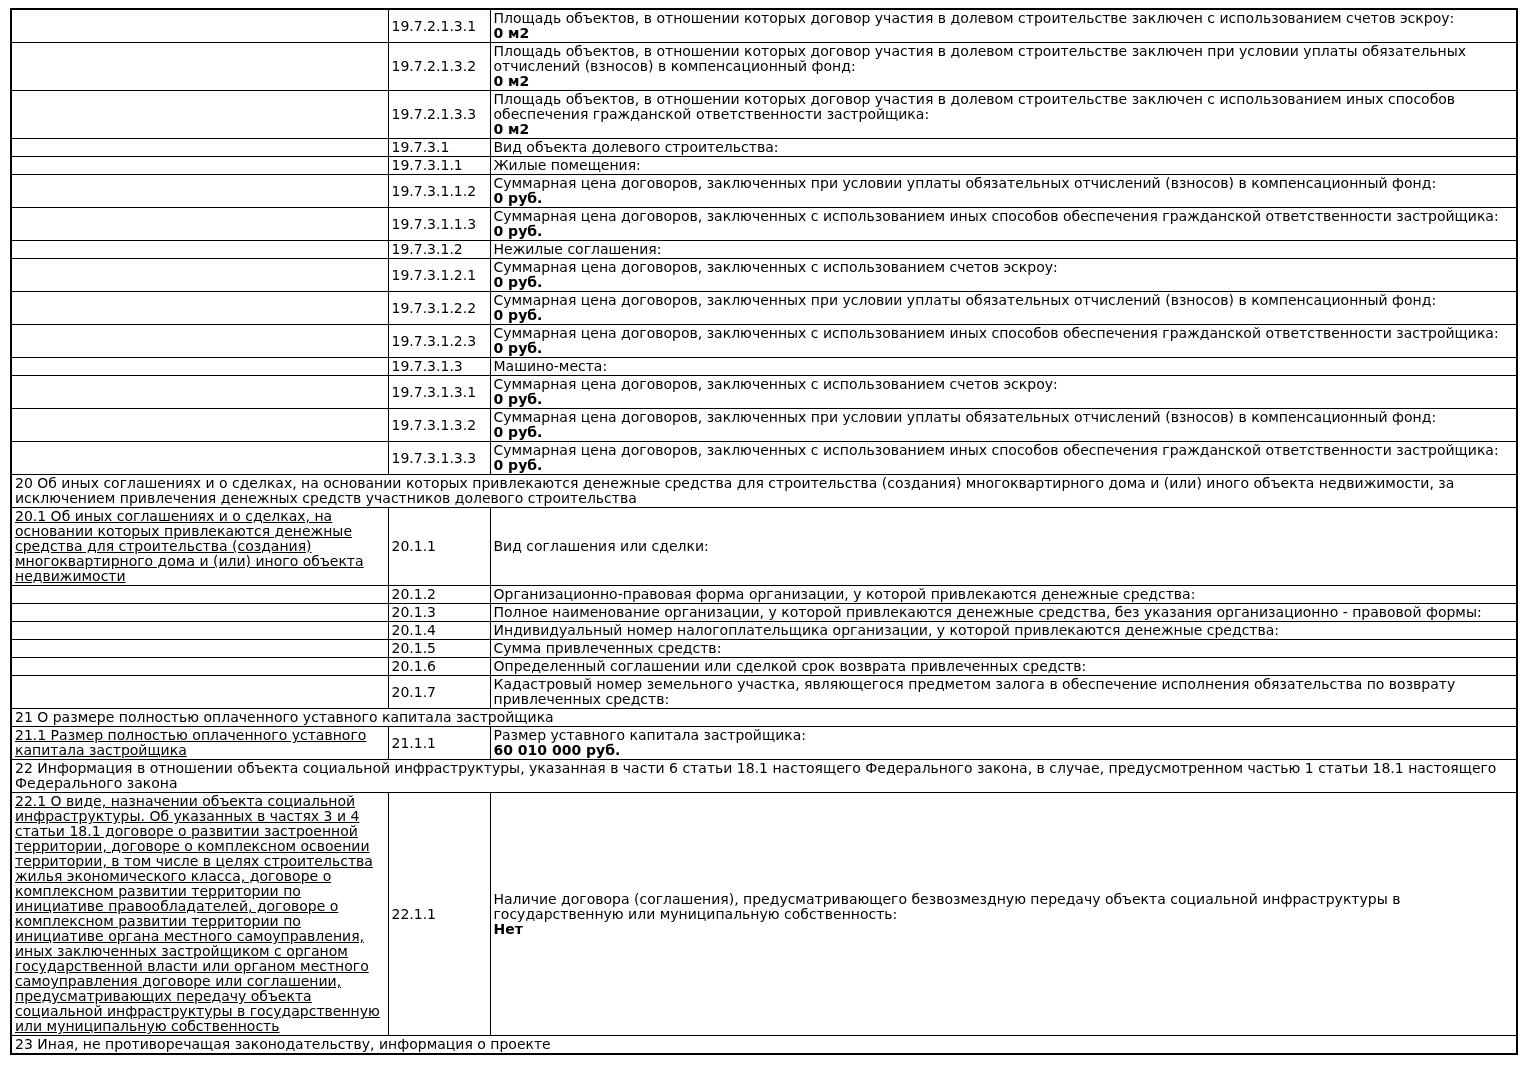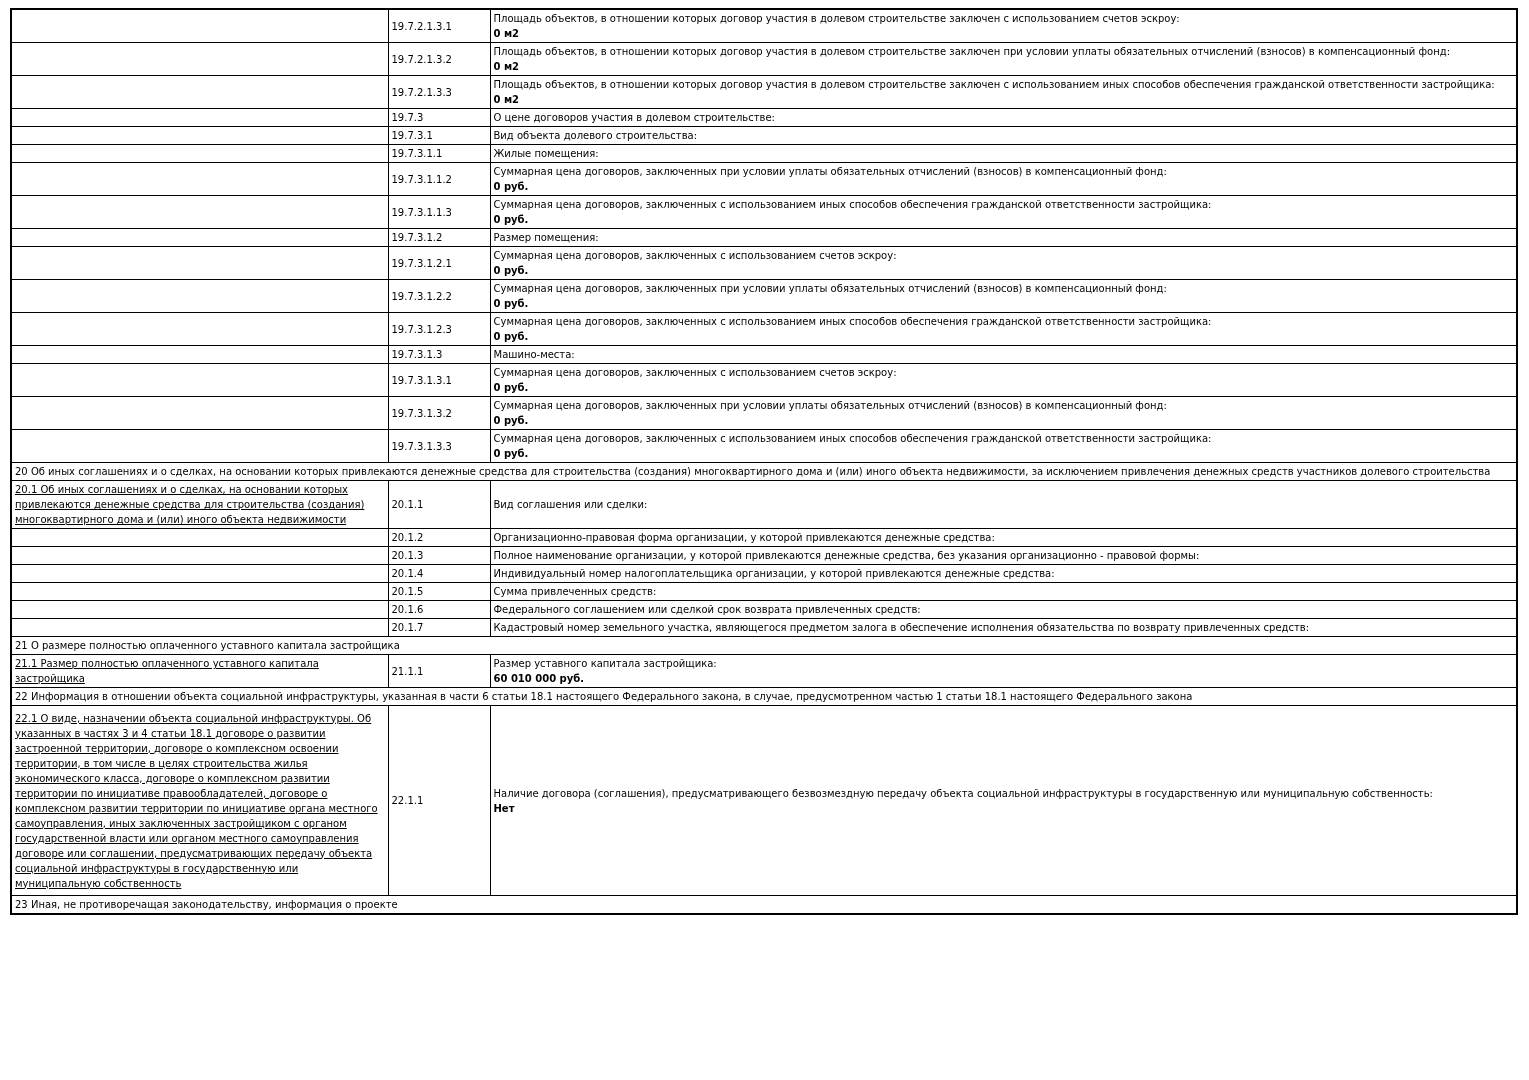--- a/index.html
+++ b/index.html
@@ -19,21 +19,21 @@
     overflow: hidden;
   }
   table.decl-table {
     position: absolute;
     left: 10px;
     top: 8px;
     width: 1506px;
     border-collapse: collapse;
     table-layout: fixed;
     border: 2px solid #000000;
-    font-size: 10px;
+    font-size: 14px;
     line-height: 15px;
     color: #000000;
     padding-left: 12px;
   }
   table.decl-table td {
     border: 1px solid #000000;
     padding: 1px 3px;
     vertical-align: middle;
     overflow: hidden;
     word-wrap: break-word;
@@ -86,27 +86,20 @@
         <tr>
           <td class="left-cell"></td>
           <td class="code-cell">19.7.2.1.3.3</td>
           <td class="desc-cell">
             <div class="label-line">Площадь объектов, в отношении которых договор участия в долевом строительстве заключен с использованием иных способов обеспечения гражданской ответственности застройщика:</div>
             <div class="value-line">0 м2</div>
           </td>
         </tr>
         <tr>
           <td class="left-cell"></td>
-          <td class="code-cell">19.7.3</td>
-          <td class="desc-cell">
-            <div class="label-line">О цене договоров участия в долевом строительстве:</div>
-          </td>
-        </tr>
-        <tr>
-          <td class="left-cell"></td>
           <td class="code-cell">19.7.3.1</td>
           <td class="desc-cell">
             <div class="label-line">Вид объекта долевого строительства:</div>
           </td>
         </tr>
         <tr>
           <td class="left-cell"></td>
           <td class="code-cell">19.7.3.1.1</td>
           <td class="desc-cell">
             <div class="label-line">Жилые помещения:</div>
@@ -125,21 +118,21 @@
           <td class="code-cell">19.7.3.1.1.3</td>
           <td class="desc-cell">
             <div class="label-line">Суммарная цена договоров, заключенных с использованием иных способов обеспечения гражданской ответственности застройщика:</div>
             <div class="value-line">0 руб.</div>
           </td>
         </tr>
         <tr>
           <td class="left-cell"></td>
           <td class="code-cell">19.7.3.1.2</td>
           <td class="desc-cell">
-            <div class="label-line">Размер помещения:</div>
+            <div class="label-line">Нежилые соглашения:</div>
           </td>
         </tr>
         <tr>
           <td class="left-cell"></td>
           <td class="code-cell">19.7.3.1.2.1</td>
           <td class="desc-cell">
             <div class="label-line">Суммарная цена договоров, заключенных с использованием счетов эскроу:</div>
             <div class="value-line">0 руб.</div>
           </td>
         </tr>
@@ -225,21 +218,21 @@
           <td class="left-cell"></td>
           <td class="code-cell">20.1.5</td>
           <td class="desc-cell">
             <div class="label-line">Сумма привлеченных средств:</div>
           </td>
         </tr>
         <tr>
           <td class="left-cell"></td>
           <td class="code-cell">20.1.6</td>
           <td class="desc-cell">
-            <div class="label-line">Федерального соглашением или сделкой срок возврата привлеченных средств:</div>
+            <div class="label-line">Определенный соглашении или сделкой срок возврата привлеченных средств:</div>
           </td>
         </tr>
         <tr>
           <td class="left-cell"></td>
           <td class="code-cell">20.1.7</td>
           <td class="desc-cell">
             <div class="label-line">Кадастровый номер земельного участка, являющегося предметом залога в обеспечение исполнения обязательства по возврату привлеченных средств:</div>
           </td>
         </tr>
         <tr>

